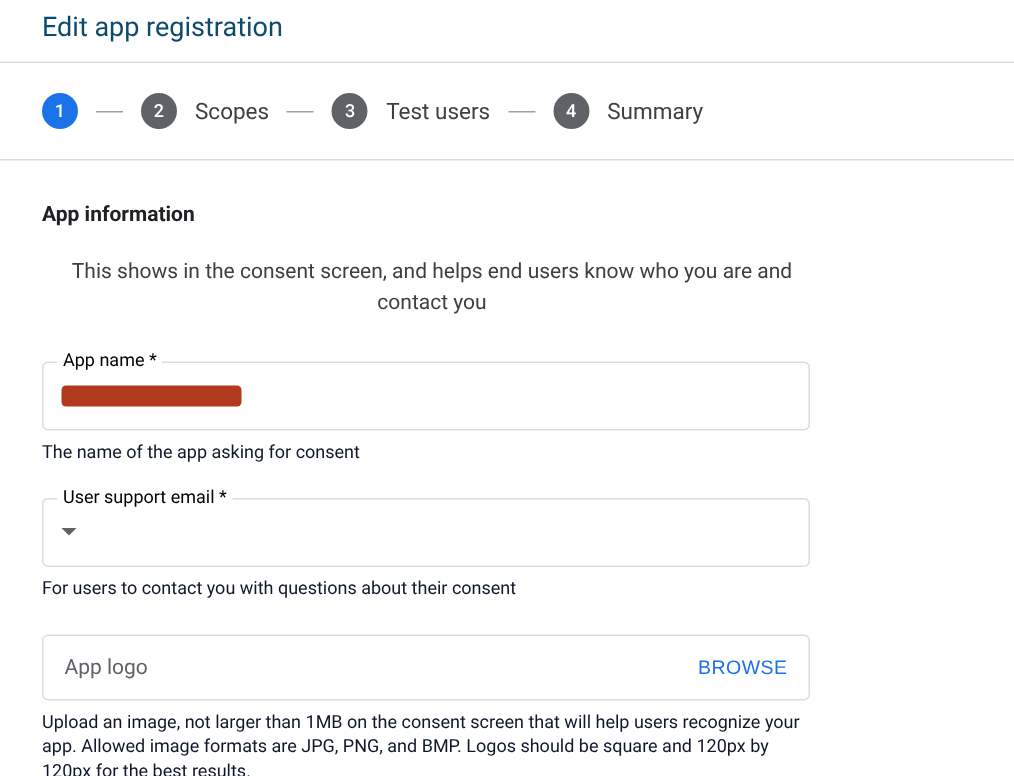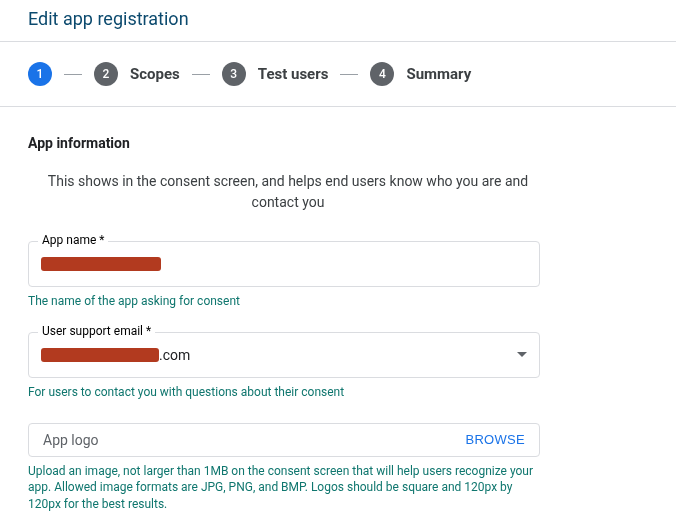--- a/index.html
+++ b/index.html
@@ -23,51 +23,51 @@
       gap: 12px;
     }
     .step { display: flex; align-items: center; gap: 12px; }
     .badge {
       width: 24px; height: 24px; border-radius: 50%;
       display: inline-flex; align-items: center; justify-content: center;
       font-size: 12px; font-weight: 500; color: #fff;
     }
     .badge.active { background: #1a73e8; }
     .badge.inactive { background: #5f6368; }
-    .step-label { font-size: 15px; color: #3c4043; font-weight: bold; }
+    .step-label { font-size: 15px; color: #3c4043; }
     .step-label.active { font-weight: 700; color: #202124; }
     .connector { width: 18px; height: 1px; background: #9aa0a6; }
     .content { padding: 28px; }
     .section-title { font-size: 14px; font-weight: 700; margin-bottom: 20px; }
     .section-desc { font-size: 14px; color: #3c4043; line-height: 1.5; max-width: 520px; margin-bottom: 28px; text-align: center; }
     .field { margin-bottom: 22px; max-width: 512px; position: relative; }
     .field-label {
       position: absolute; top: -8px; left: 10px; background: #fff;
       padding: 0 4px; font-size: 12px; color: #000000;
     }
     .field-input {
       width: 100%; height: 46px; border: 1px solid #dadce0; border-radius: 4px;
       padding: 8px 12px; font-size: 14px; color: #202124;
       display: flex; align-items: center; justify-content: space-between;
     }
     .field-input input {
       border: none; outline: none; width: 100%; font-size: 14px;
       font-family: inherit; color: #202124; background: transparent;
     }
-    .field-help { font-size: 12px; color: #0f766e; margin-top: 6px; line-height: 1.4; }
+    .field-help { font-size: 12px; color: #0f172a; margin-top: 6px; line-height: 1.4; }
     .redact {
       display: inline-block; height: 14px; background: #b23a1f;
       border-radius: 3px; vertical-align: middle;
     }
     .dropdown-caret {
       width: 0; height: 0; border-left: 5px solid transparent;
       border-right: 5px solid transparent; border-top: 5px solid #5f6368;
     }
     .logo-field {
-      width: 100%; height: 34px; border: 1px solid #dadce0; border-radius: 4px;
+      width: 100%; height: 44px; border: 1px solid #dadce0; border-radius: 4px;
       padding: 8px 14px; display: flex; align-items: center; justify-content: space-between;
     }
     .logo-placeholder { color: #5f6368; font-size: 14px; }
     .browse-btn {
       color: #1a73e8; font-weight: 400; font-size: 13px;
       background: none; border: none; cursor: pointer; letter-spacing: 0.3px;
     }
     .select-value { display: flex; align-items: center; gap: 0; }
   </style>
 </head>
@@ -107,24 +107,20 @@
     <div class="field-input">
       <span class="redact" style="width:120px"></span>
       <input type="text" style="width: 0px; flex: 0 1 0%;" value="">
     </div>
     <div class="field-help">The name of the app asking for consent</div>
   </div>
 
   <div class="field">
     <label class="field-label">User support email *</label>
     <div class="field-input">
-      <span class="select-value">
-        <span class="redact" style="width:118px"></span>
-          <span>.com</span>
-      </span>
       <span class="dropdown-caret"></span>
     </div>
     <div class="field-help">For users to contact you with questions about their consent</div>
   </div>
 
   <div class="field">
     <div class="logo-field">
       <span class="logo-placeholder">App logo</span>
       <button class="browse-btn">BROWSE</button>
     </div>

